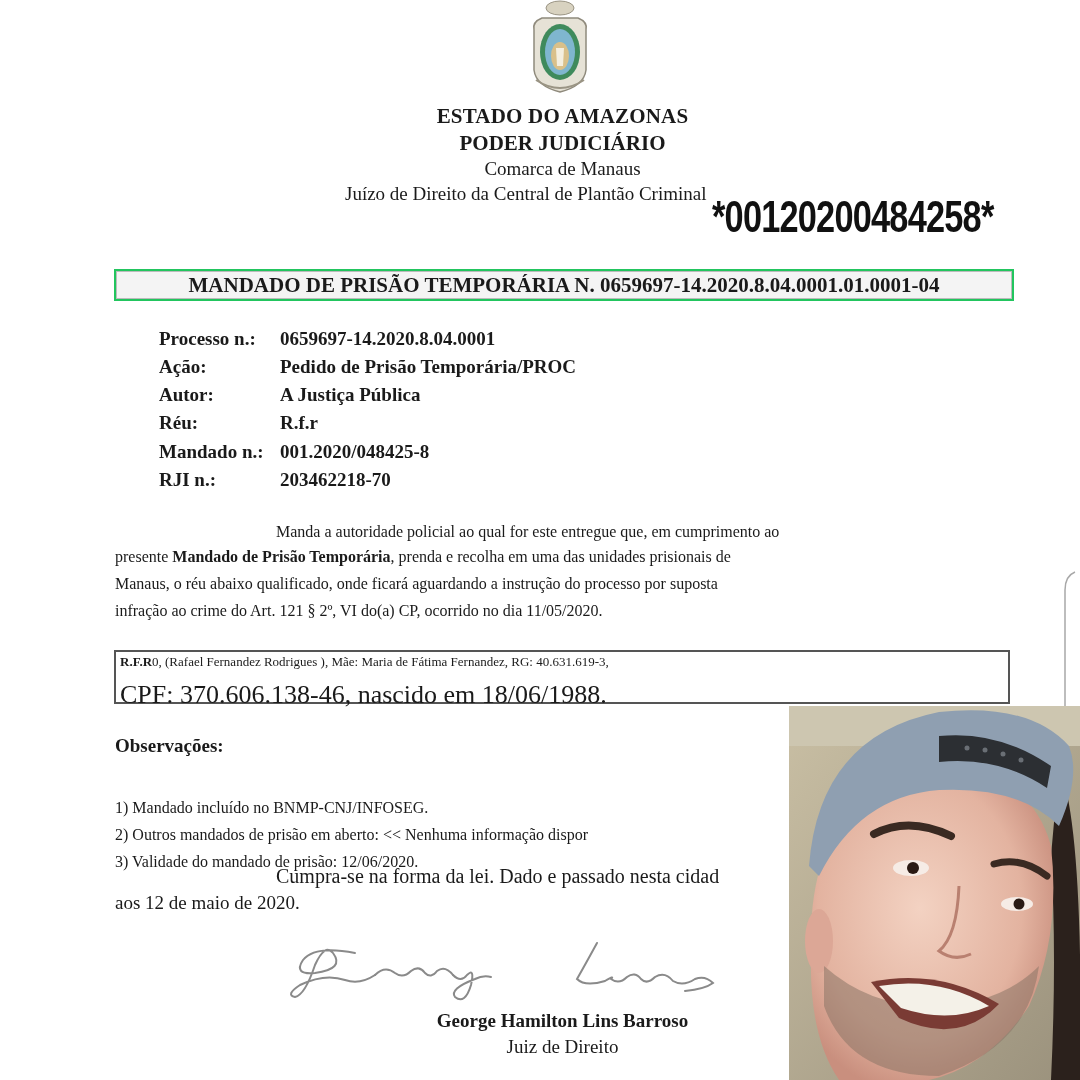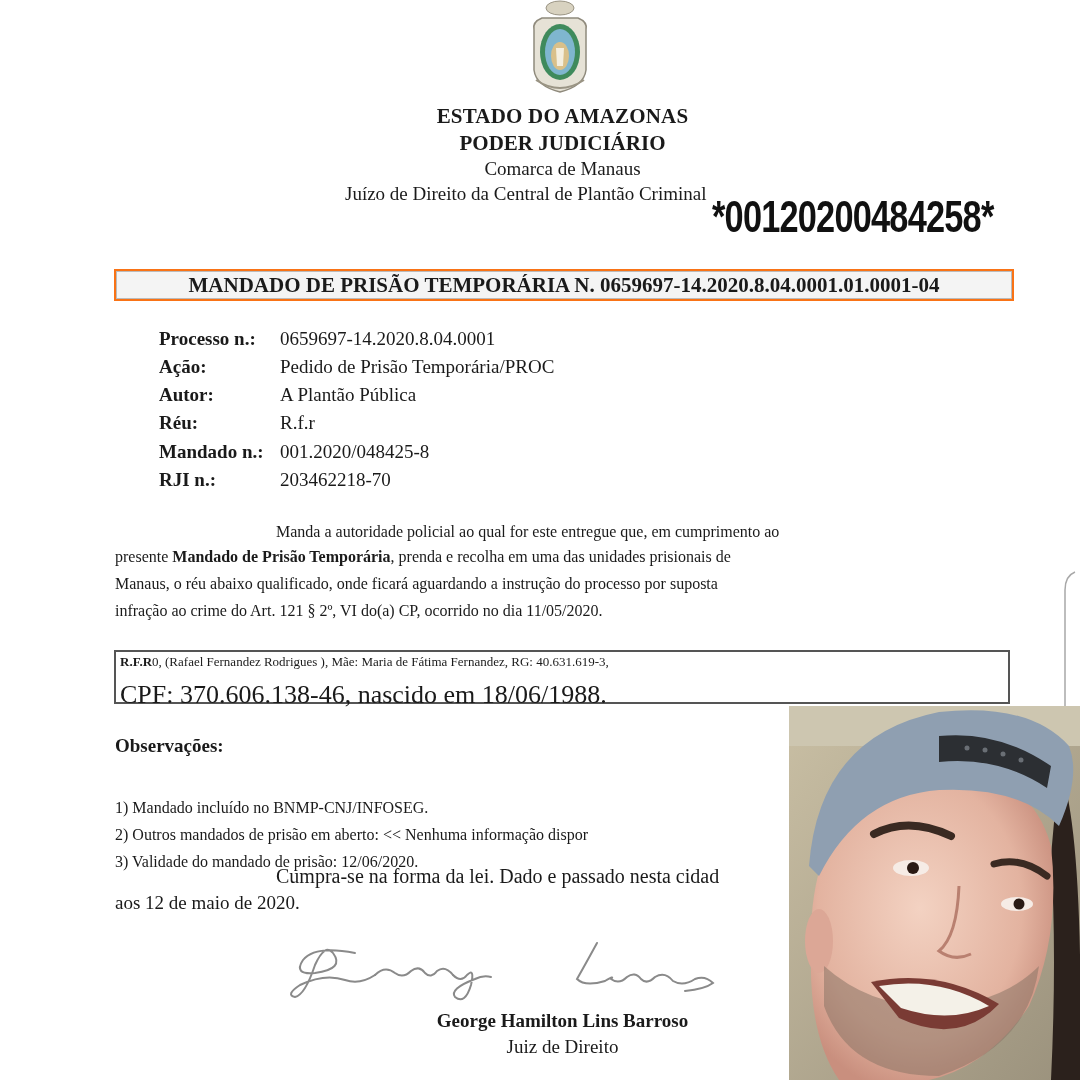--- a/index.html
+++ b/index.html
@@ -10,27 +10,27 @@
   #crest { left:520px; top:0px; width:80px; height:98px; }
   .hdr { left:0; width:1125px; text-align:center; }
   #h1 { top:104px; font-size:21px; font-weight:bold; letter-spacing:0.2px; }
   #h2 { top:131px; font-size:21px; font-weight:bold; }
   #h3 { top:158px; font-size:19px; }
   #h4 { left:345px; top:183px; font-size:19px; white-space:nowrap; }
   #barcode { left:712px; top:192px; font-family:"Liberation Sans", "DejaVu Sans", sans-serif;
              font-size:44px; font-weight:bold; transform:scaleX(0.78); transform-origin:left top;
              letter-spacing:-1px; color:#111; white-space:nowrap; }
   
-  #title-box { left:114px; top:269px; width:896px; height:28px; border:2px solid #f97316;
+  #title-box { left:114px; top:269px; width:896px; height:28px; border:2px solid #22c55e;
                background:#f4f4f4; box-shadow: inset 0 0 0 1px #bbb; }
   #title-text { width:100%; text-align:center; font-weight:bold; font-size:21px; line-height:29px; white-space:nowrap; }
   
   .frow { left:120px; height:28px; font-size:19px; white-space:nowrap; }
   .flabel { position:absolute; left:0; font-weight:bold;margin-left:39px; }
-  .fval { position:absolute; left:160px; }
+  .fval { position:absolute; left:160px;font-weight:bold; }
   
   .pline { left:115px; width:896px; font-size:16px; white-space:nowrap; text-align:justify; }
   #para-1 { left:276px; width:735px; }
   
   #ident-box { left:114px; top:650px; width:896px; height:54px; border:2px solid #555; box-sizing:border-box; }
   #ident-1 { left:120px; top:654px; font-size:13px; white-space:nowrap; }
   #ident-2 { left:120px; top:680px; font-size:26px; white-space:nowrap; }
   
   #obs-title { left:115px; top:735px; font-size:19px; font-weight:bold; }
   .obs { left:115px; font-size:16px; white-space:nowrap;margin-top:38px; }
@@ -70,21 +70,21 @@
 <div class="abs frow" style="top:328px">
   <span class="flabel">Processo n.:</span>
   <span class="fval">0659697-14.2020.8.04.0001</span>
 </div>
 <div class="abs frow" style="top:356px">
   <span class="flabel">Ação:</span>
   <span class="fval">Pedido de Prisão Temporária/PROC</span>
 </div>
 <div class="abs frow" style="top:384px">
   <span class="flabel">Autor:</span>
-  <span class="fval">A Plantão Pública</span>
+  <span class="fval">A Justiça Pública</span>
 </div>
 <div class="abs frow" style="top:412px">
   <span class="flabel">Réu:</span>
   <span class="fval">R.f.r</span>
 </div>
 <div class="abs frow" style="top:441px">
   <span class="flabel">Mandado n.:</span>
   <span class="fval">001.2020/048425-8</span>
 </div>
 <div class="abs frow" style="top:469px">

